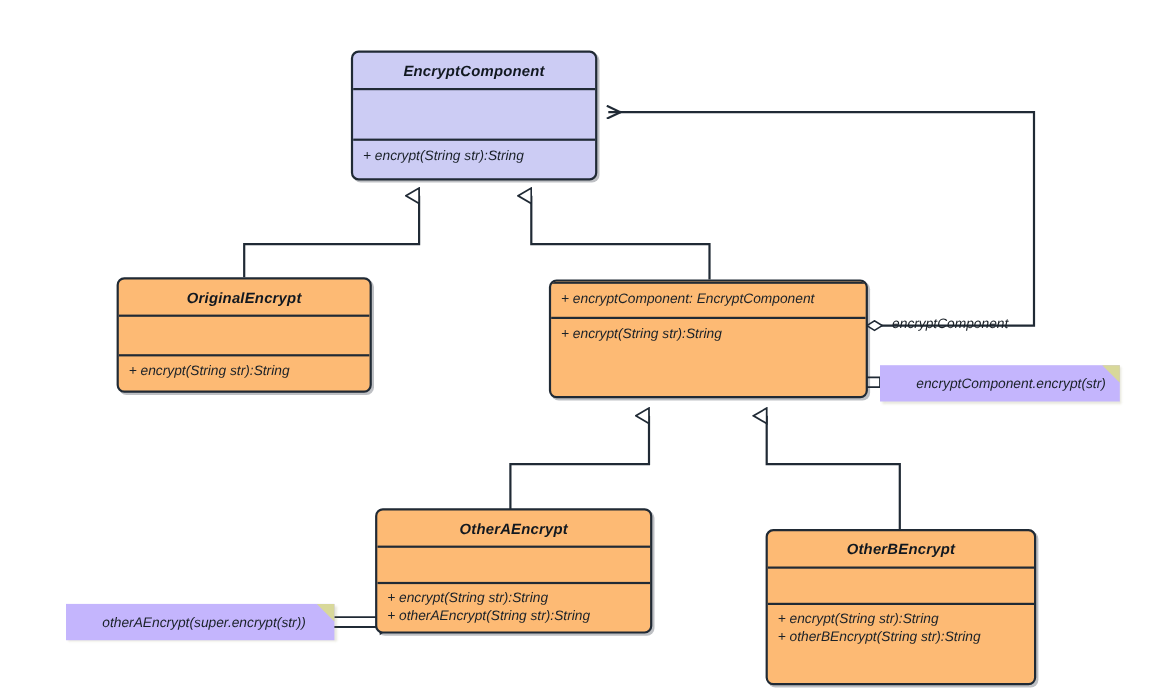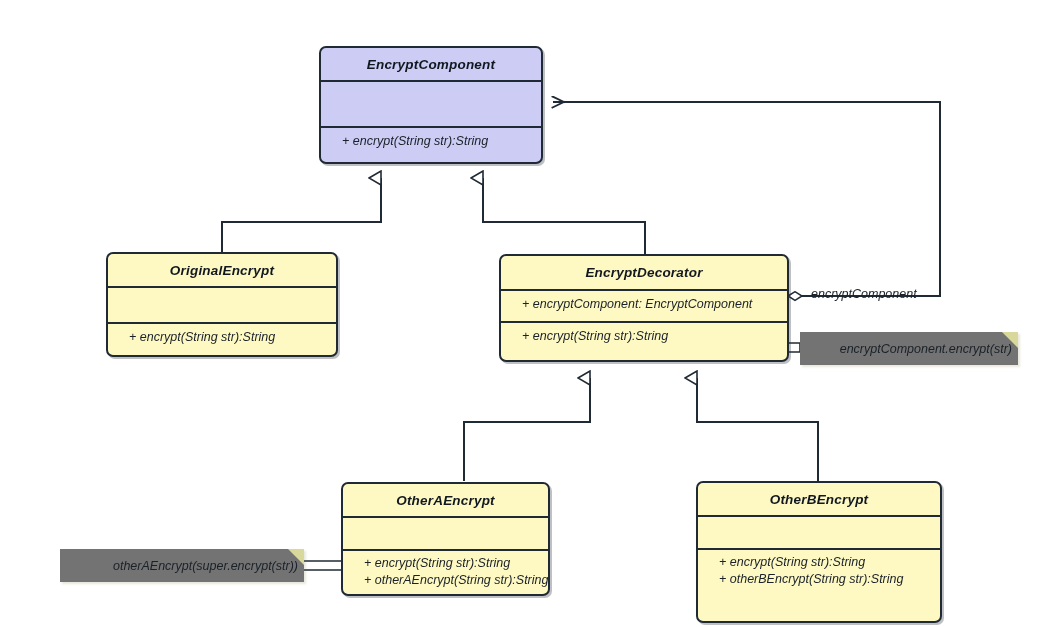--- a/index.html
+++ b/index.html
@@ -29,54 +29,54 @@
   .uml-class {
     position: absolute;
     box-sizing: border-box;
     border: 2px solid #202a35;
     border-radius: 7px;
     box-shadow: 2px 2px 0 rgba(40,46,58,0.30);
     overflow: hidden;
     z-index: 5;
   }
   .uml-class.purple { background: #ccccf4; }
-  .uml-class.blue   { background: #fef9c3; }
+  .uml-class.blue   { background: #fdba74; }
 
   .uml-title {
     text-align: center;
     font-weight: bold;
     font-size: 13.5px;
     color: #111820;
     letter-spacing: .2px;
     box-sizing: border-box;
     display: flex;
     align-items: center;
     justify-content: center;
   }
   .uml-compartment {
     box-sizing: border-box;
     border-top: 2px solid #202a35;
-    padding: 5px 9px 4px 21px;
+    padding: 5px 9px 4px 9px;
   }
   .uml-compartment.empty { padding: 0; }
   .uml-member {
     font-size: 12.5px;
     color: #1a2128;
     line-height: 17px;
     white-space: nowrap;
   }
 
   
   .uml-note {
     position: absolute;
     box-sizing: border-box;
-    background: #737373;
+    background: #c4b5fd;
     display: flex;
     align-items: center;
-    justify-content: flex-end;
+    justify-content: flex-start;
     font-size: 12.5px;
     color: #1a2128;
     z-index: 6;
     box-shadow: 2px 2px 2px rgba(120,120,60,0.18);
     padding-left: 27px;
   }
   .uml-note .fold {
     position: absolute;
     top: 0;
     right: 0;
@@ -146,30 +146,29 @@
 
   <div class="uml-class blue" id="cls-original-encrypt" style="left:106px; top:252px; width:232px; height:105px;">
     <div class="uml-title" style="height:32px;">OriginalEncrypt</div>
     <div class="uml-compartment empty" style="height:36px;"></div>
     <div class="uml-compartment" style="height:35px;">
       <div class="uml-member">+ encrypt(String str):String</div>
     </div>
   </div>
 
   <div class="uml-class blue" id="cls-encrypt-decorator" style="left:499px; top:254px; width:290px; height:108px;">
-    <div class="uml-title" style="height:33px;">EncryptDecorator</div>
     <div class="uml-compartment" style="height:32px;">
       <div class="uml-member">+ encryptComponent: EncryptComponent</div>
     </div>
     <div class="uml-compartment" style="height:35px;">
       <div class="uml-member">+ encrypt(String str):String</div>
     </div>
   </div>
 
-  <div class="uml-class blue" id="cls-other-a-encrypt" style="left:341px; top:482px; width:209px; height:114px;">
+  <div class="uml-class blue" id="cls-other-a-encrypt" style="left:341px; top:462px; width:252px; height:114px;">
     <div class="uml-title" style="height:32px;">OtherAEncrypt</div>
     <div class="uml-compartment empty" style="height:33px;"></div>
     <div class="uml-compartment" style="height:45px; padding-top:4px;">
       <div class="uml-member">+ encrypt(String str):String</div>
       <div class="uml-member">+ otherAEncrypt(String str):String</div>
     </div>
   </div>
 
   <div class="uml-class blue" id="cls-other-b-encrypt" style="left:696px; top:481px; width:246px; height:142px;">
     <div class="uml-title" style="height:32px;">OtherBEncrypt</div>

